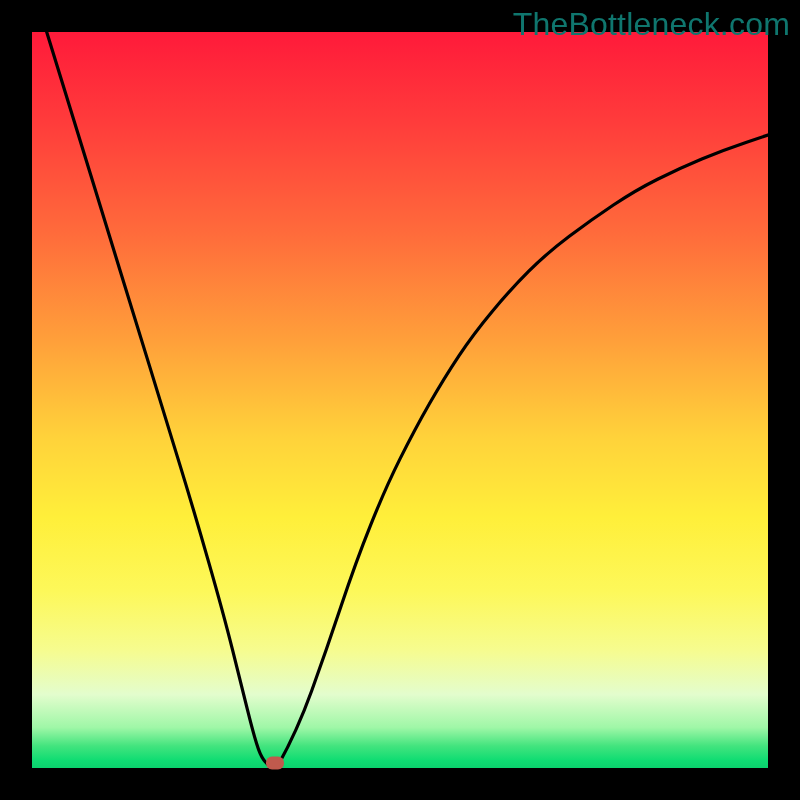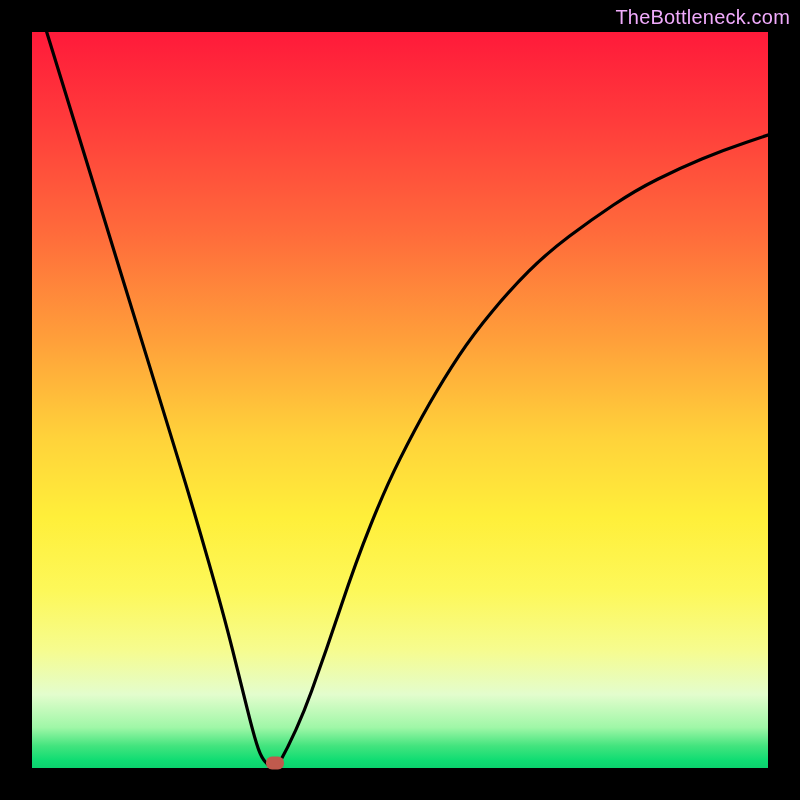--- a/index.html
+++ b/index.html
@@ -38,22 +38,22 @@
       #9ff7a7 94.5%,
       #43e47e 97%,
       #0edc72 99%,
       #0bd26e 100%
     );
   }
   .watermark {
     position: absolute;
     top: 6px;
     right: 10px;
-    color: #f0abfc;
-    font-size: 20px;
+    color: #0f766e;
+    font-size: 32px;
     font-weight: 500;
     letter-spacing: 0.2px;
     z-index: 5;
   }
   svg.curve {
     position: absolute;
     top: 0;
     left: 0;
     width: 736px;
     height: 736px;

